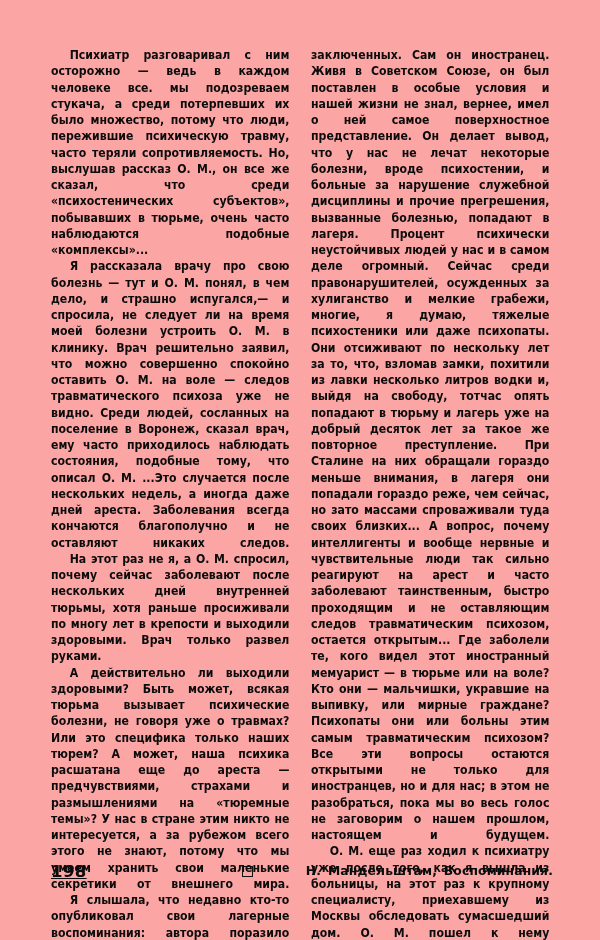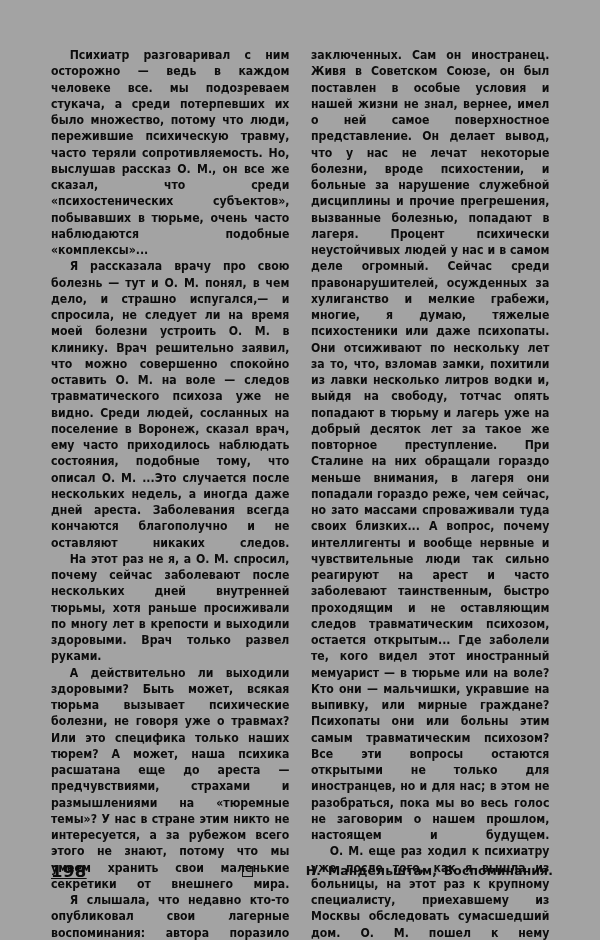--- a/index.html
+++ b/index.html
@@ -13,21 +13,21 @@
     font-family: "DejaVu Sans", sans-serif;
     color: #0c0c0c;
     overflow: hidden;
     position: relative;
   }
   .page {
     position: absolute;
     left: 0; top: 0;
     width: 600px;
     height: 940px;
-    background: #a3a3a3;
+    background: #fca5a5;
   }
   .columns {
     position: absolute;
     left: 51px;
     top: 47px;
     width: 502px;
     height: 790px;
     display: flex;
     flex-direction: row;
     justify-content: space-between;

